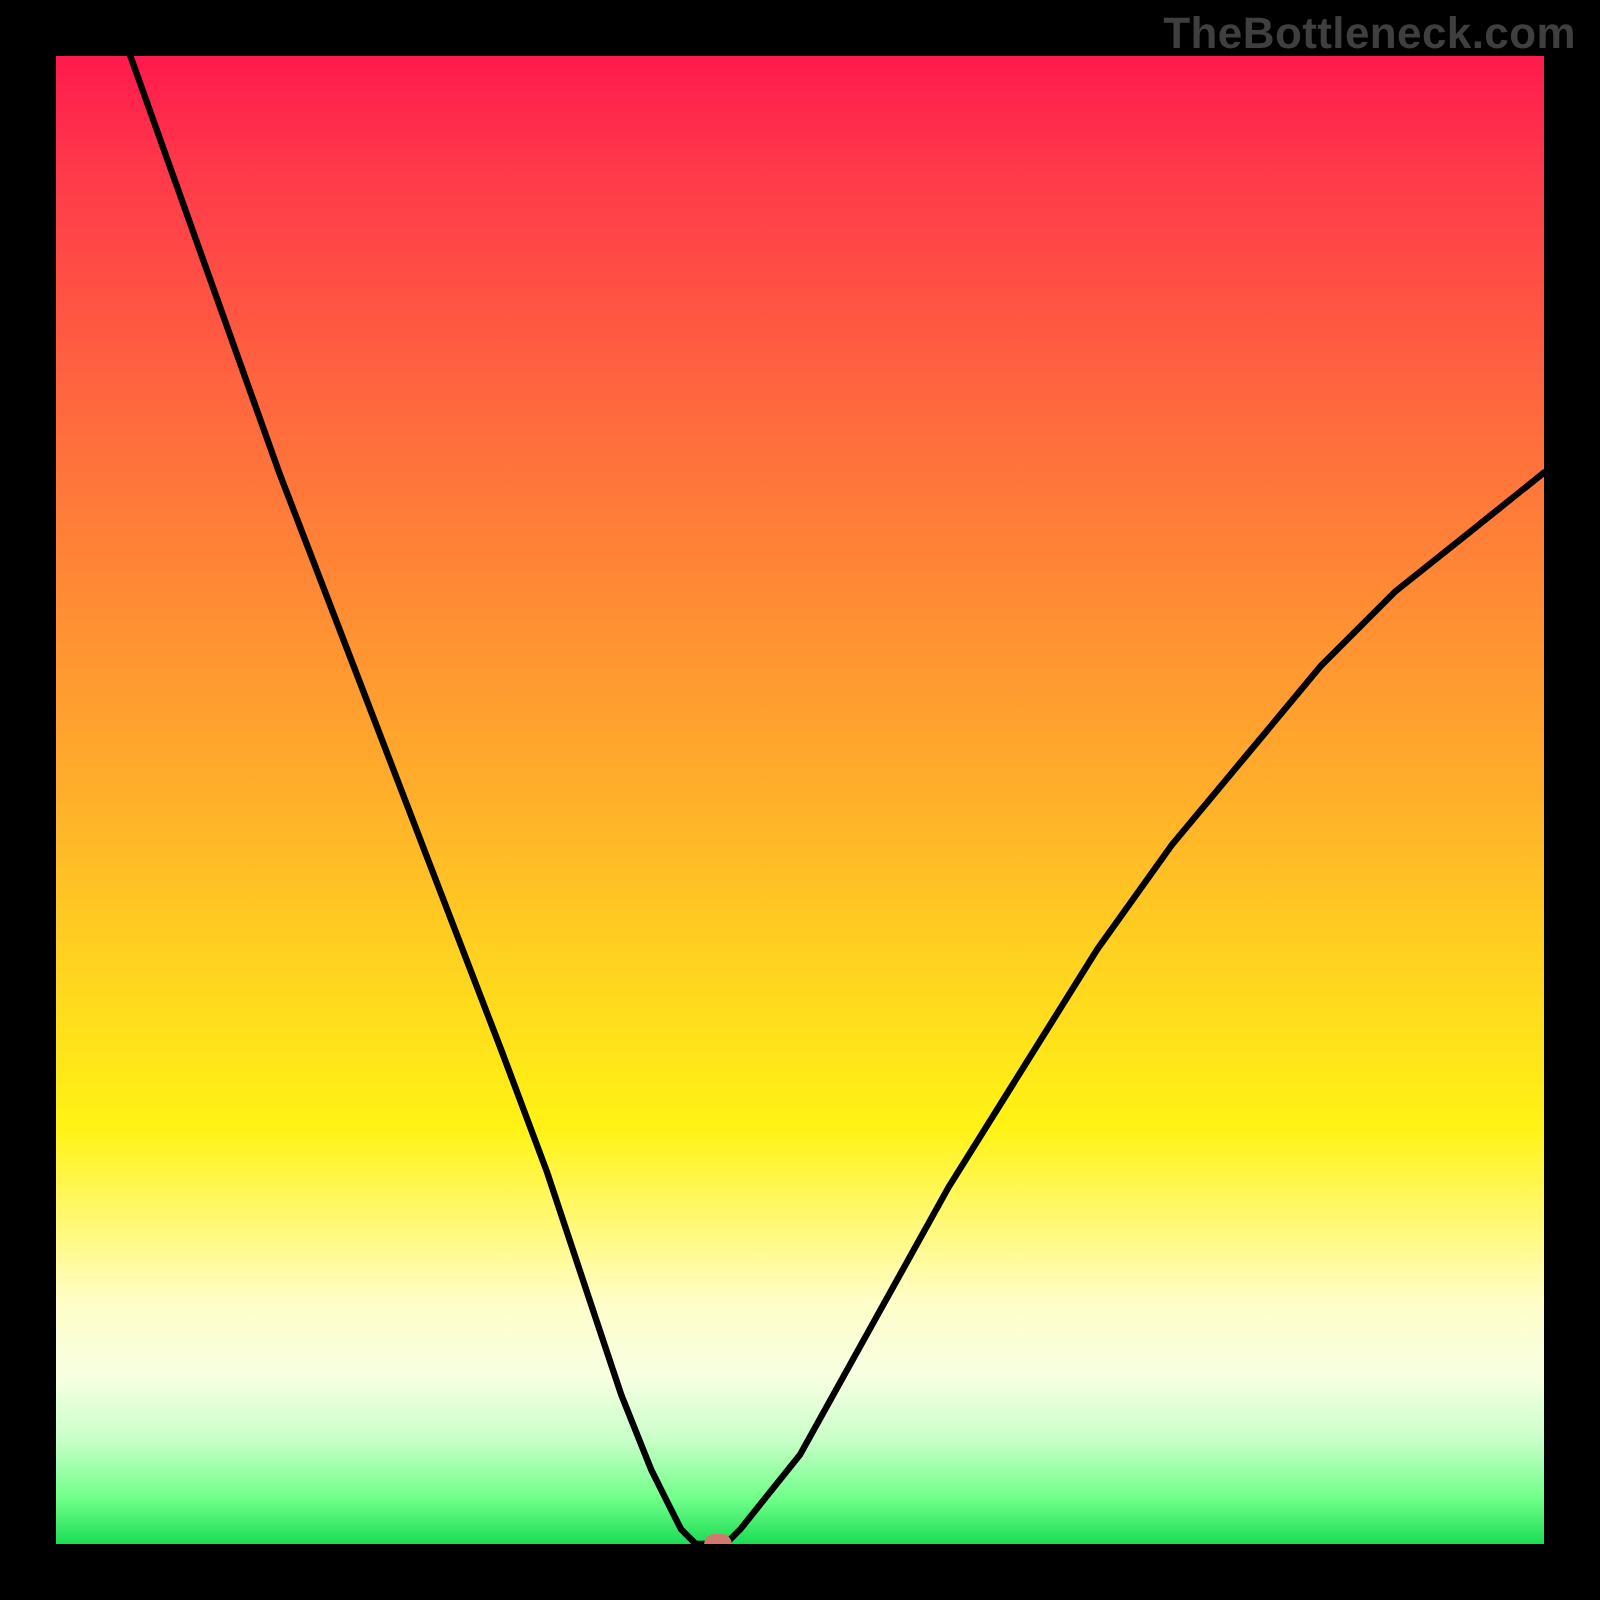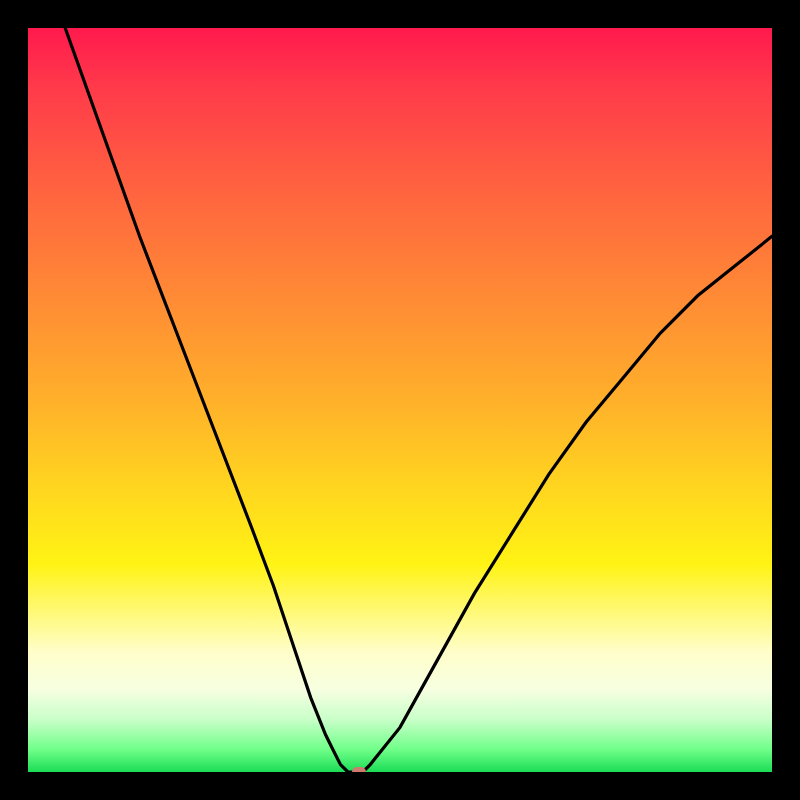--- a/index.html
+++ b/index.html
@@ -68,20 +68,21 @@
     height: 10px;
     border-radius: 5px;
     background: #cd7a6f;
     transform: translate(-50%, -50%);
   }
 </style>
 </head>
 <body>
 
 <div class="frame">
+  <div class="watermark">TheBottleneck.com</div>
 
   <div class="plot">
     <div class="gradient"></div>
 
     <svg class="curve" viewBox="0 0 744 744" preserveAspectRatio="none">
       <path id="curve-path" fill="none" stroke="#000" stroke-width="3.2" stroke-linecap="round" d="M37.2 0.0 L74.4 104.2 L111.6 208.3 L148.8 305.0 L186.0 401.8 L223.2 498.5 L245.5 558.0 L267.8 625.0 L282.7 669.6 L297.6 706.8 L305.0 721.7 L312.5 736.6 L319.9 744.0 L327.4 744.0 L334.8 744.0 L342.2 736.6 L372.0 699.4 L409.2 632.4 L446.4 565.4 L483.6 505.9 L520.8 446.4 L558.0 394.3 L595.2 349.7 L632.4 305.0 L669.6 267.8 L706.8 238.1 L744.0 208.3"></path>
     </svg>
 
     <div id="marker" class="marker" style="left: 331.08px; top: 744px;"></div>
   </div>

